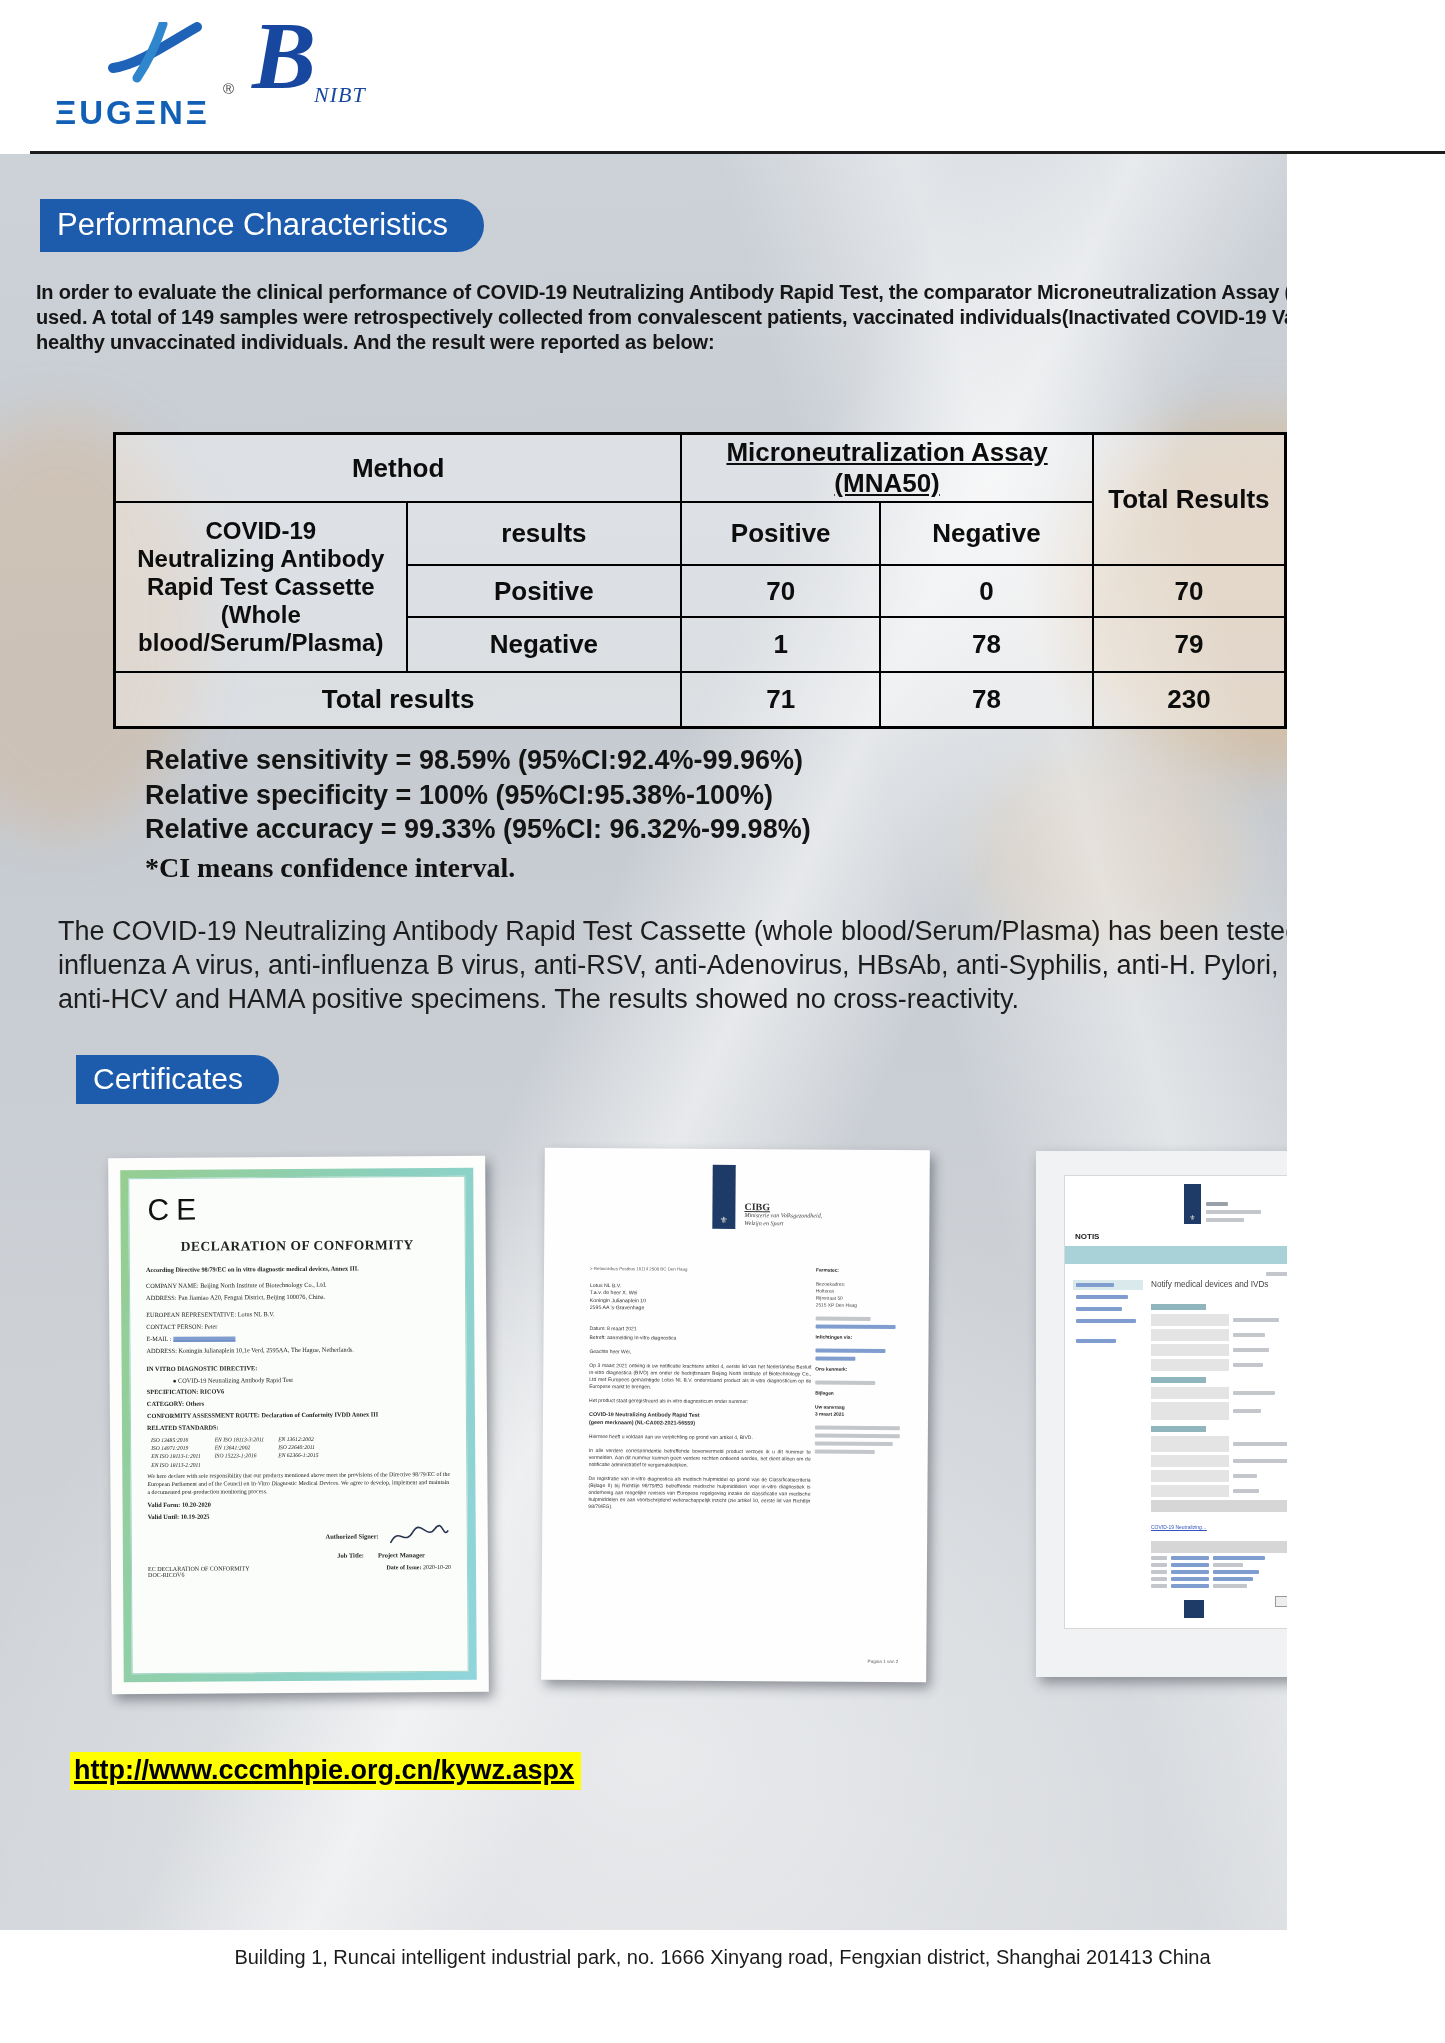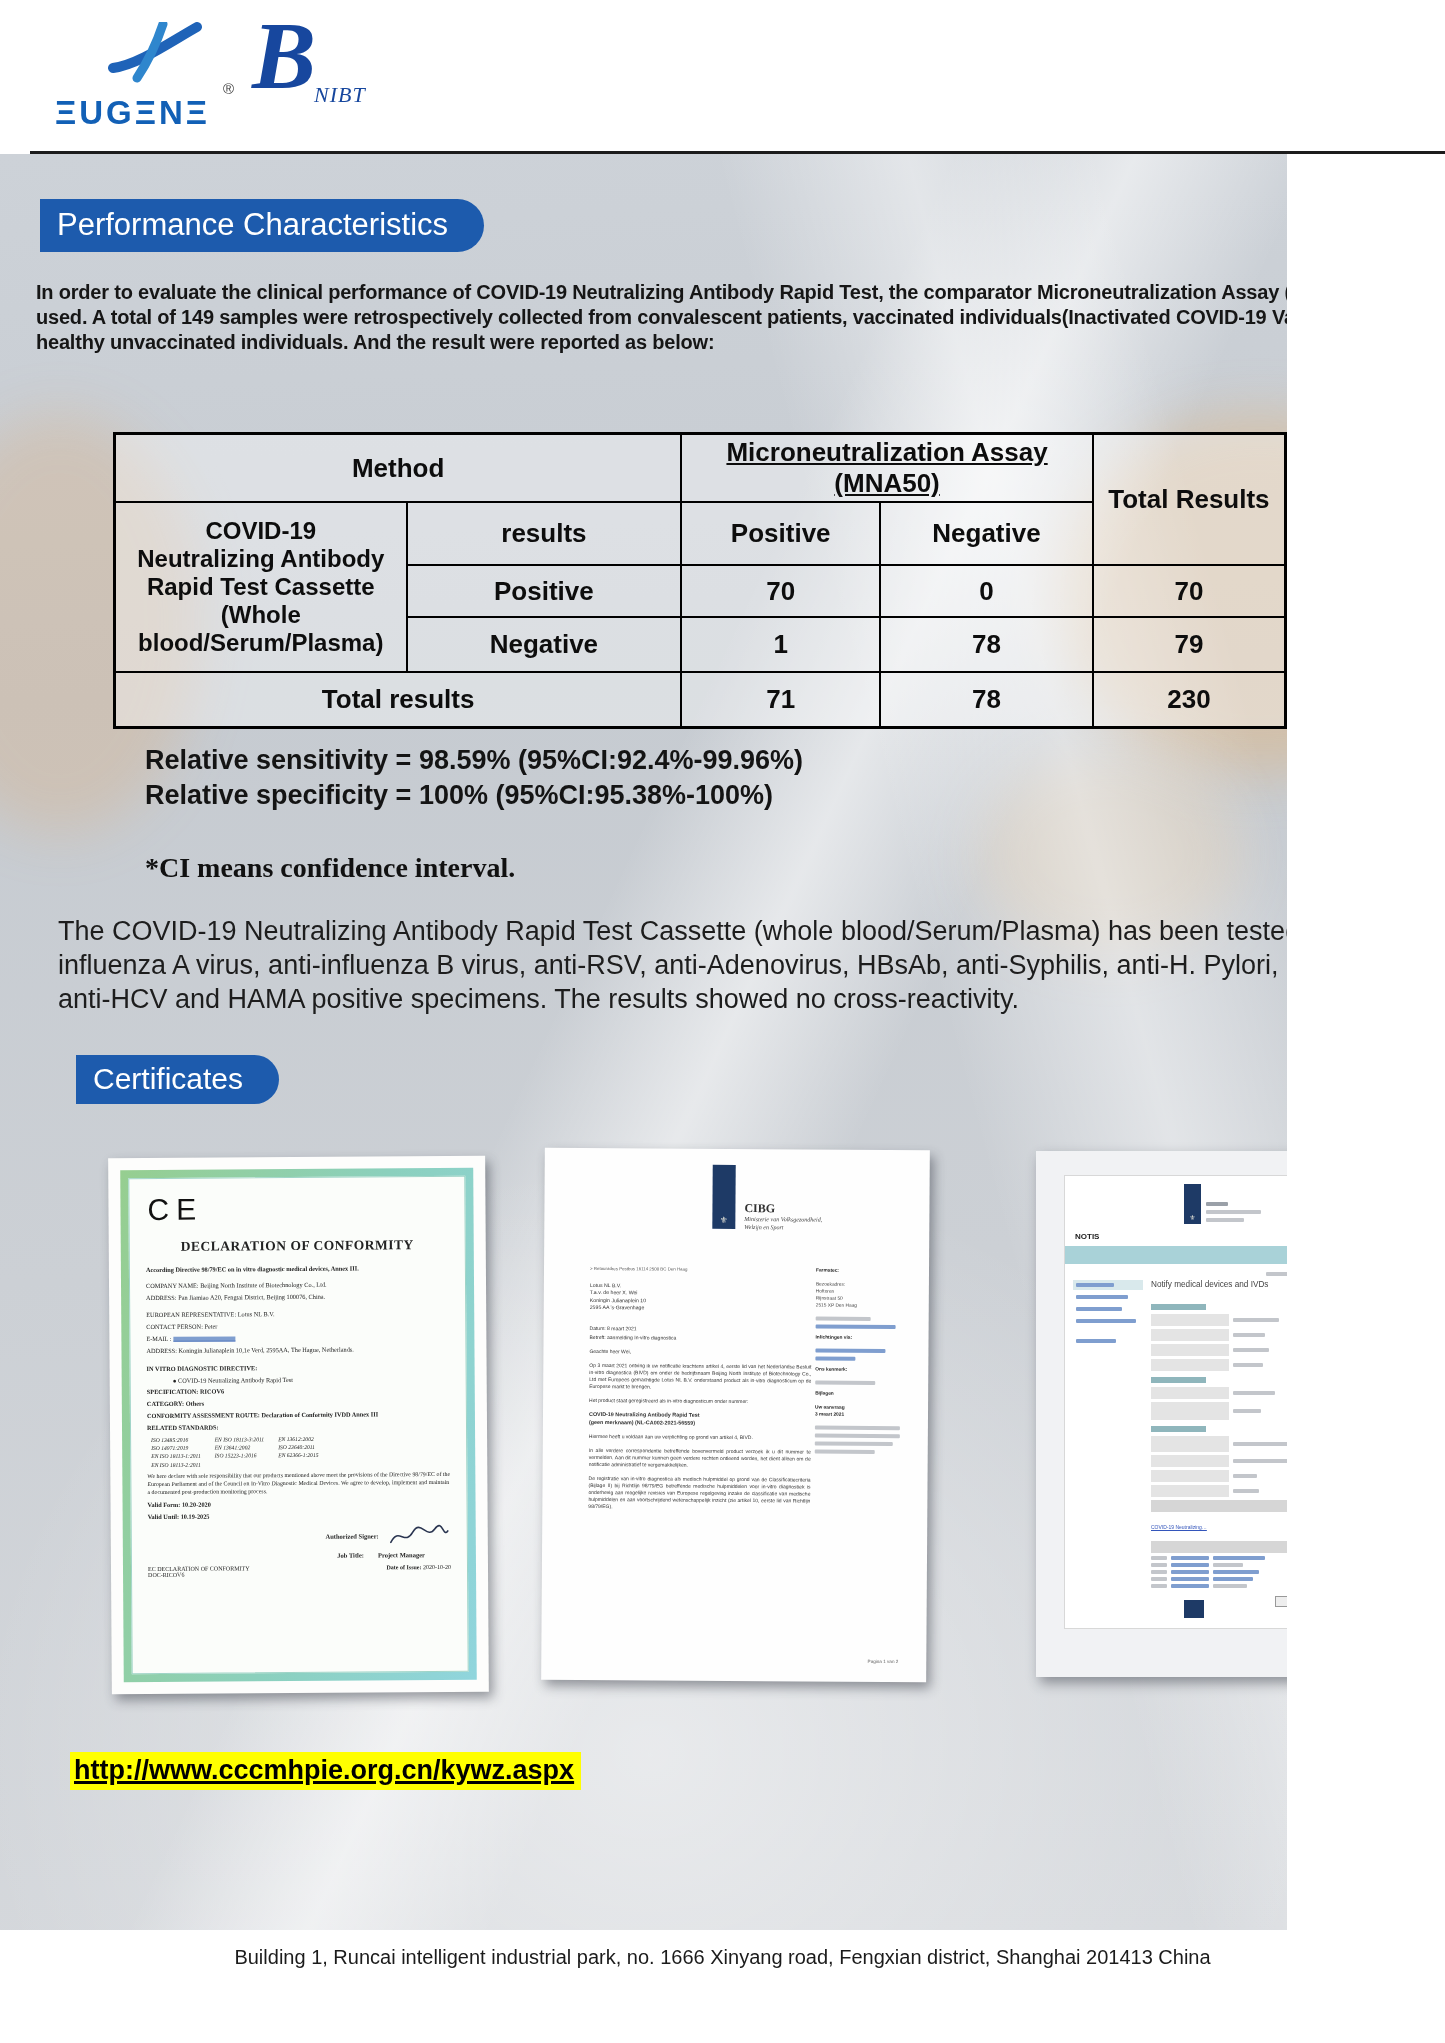--- a/index.html
+++ b/index.html
@@ -64,21 +64,21 @@
   .decl{font-size:5.9px;line-height:1.35;margin-bottom:4px;}
   .sig-row{display:flex;justify-content:flex-end;align-items:center;gap:8px;font-size:6.5px;font-weight:bold;margin-top:4px;}
   .job-row{display:flex;justify-content:flex-end;gap:14px;font-size:6.5px;font-weight:bold;margin-top:3px;padding-right:26px;}
   .doc-foot{display:flex;justify-content:space-between;font-size:6px;margin-top:6px;}
   .link-bar{display:inline-block;height:4px;width:62px;background:#7f9ecf;border-bottom:1px solid #5c7fc0;vertical-align:middle;}
   
   .cert2{left:543px;top:995px;width:385px;height:532px;background:#fefefe;transform:rotate(0.4deg);}
   .flag{position:absolute;left:168px;top:16px;width:23px;height:64px;background:#1e3a66;}
   .flag .crest{position:absolute;left:0;bottom:4px;width:23px;text-align:center;color:#e8e6da;font-size:9px;}
   .cibg-txt{position:absolute;left:200px;top:52px;font-family:"Liberation Serif",serif;}
-  .cibg-name{font-size:12px;font-weight:bold;color:#333;}
+  .cibg-name{font-size:10px;font-weight:bold;color:#333;text-decoration:underline;}
   .cibg-sub{font-size:6px;font-style:italic;color:#444;white-space:pre-line;line-height:1.25;}
   .lt-body{position:absolute;left:46px;top:118px;width:222px;font-size:5px;line-height:1.4;color:#333;}
   .lt-retour{font-size:4.4px;color:#555;margin-bottom:10px;}
   .lt-addr{white-space:pre-line;margin-bottom:14px;font-size:5.2px;}
   .lt-meta{margin-bottom:2px;}
   .lt-par{margin:7px 0;text-align:justify;}
   .lt-bold{font-weight:bold;font-size:5.4px;}
   .lt-side{position:absolute;left:272px;top:118px;width:96px;font-size:4.8px;line-height:1.45;color:#444;}
   .lt-side .h{font-weight:bold;color:#222;}
   .lt-side .blk{margin-bottom:7px;white-space:pre-line;}
@@ -192,20 +192,21 @@
         <td>71</td>
         <td>78</td>
         <td>230</td>
       </tr>
       </tbody>
     </table>
 
     <div class="stats">
       <div>Relative sensitivity = 98.59% (95%CI:92.4%-99.96%)</div>
       <div>Relative specificity = 100% (95%CI:95.38%-100%)</div>
+      <div>Relative accuracy = 99.33% (95%CI: 96.32%-99.98%)</div>
     </div>
     <div class="ci-note">*CI means confidence interval.</div>
 
     <div class="para2">The COVID-19 Neutralizing Antibody Rapid Test Cassette (whole blood/Serum/Plasma) has been tested for anti-influenza A virus, anti-influenza B virus, anti-RSV, anti-Adenovirus, HBsAb, anti-Syphilis, anti-H. Pylori, anti-HIV, anti-HCV and HAMA positive specimens. The results showed no cross-reactivity.</div>
 
     <div class="sec-banner b-cert">Certificates</div>
 
     <div class="cert cert1">
       <div class="doc-frame">
         <div class="doc-inner">

